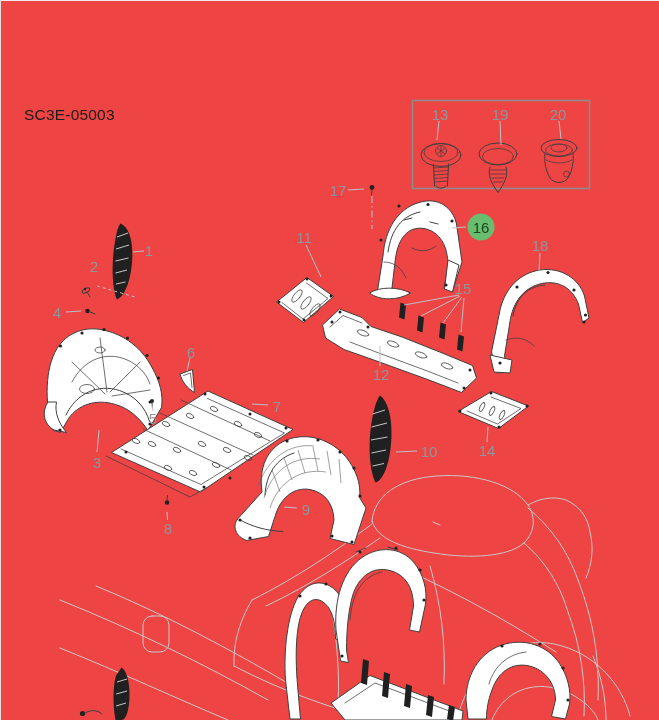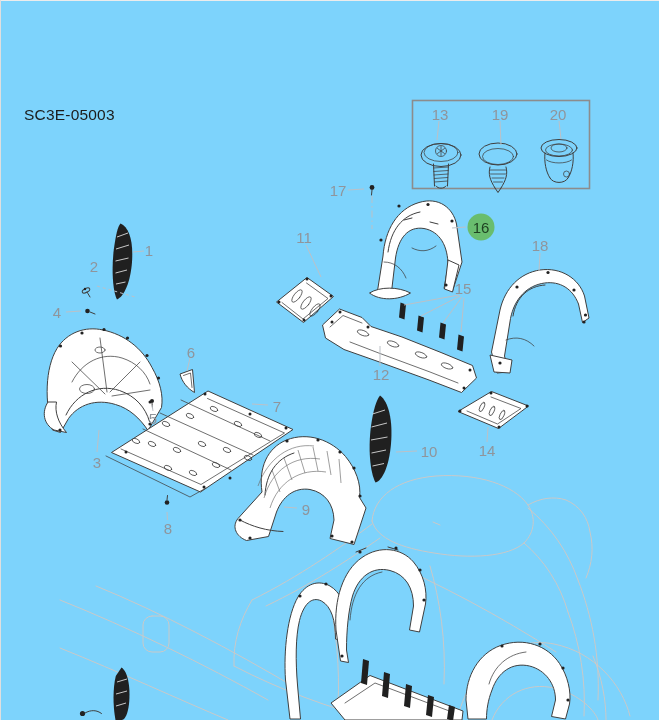--- a/index.html
+++ b/index.html
@@ -1,16 +1,16 @@
 <!DOCTYPE html>
 <html><head>
 <meta charset="utf-8">
 <style>
   html,body{margin:0;padding:0;background:#fff;}
-  .stage{position:relative;width:659px;height:720px;background:#7dd3fc;overflow:hidden;
+  .stage{position:relative;width:659px;height:720px;background:#ef4444;overflow:hidden;
          font-family:"Liberation Sans",sans-serif;}
   .edge-left{position:absolute;left:0;top:0;width:1px;height:100%;background:#dfdfdf;}
   .edge-top{position:absolute;left:0;top:0;width:100%;height:1px;background:#ececec;}
   .title{position:absolute;left:24px;top:106px;font-size:15.5px;color:#1c1c1c;letter-spacing:.2px;}
   svg{position:absolute;left:0;top:0;font-family:"Liberation Sans",sans-serif;}
   .pl{fill:none;stroke:#3f3f3f;stroke-width:1;stroke-linecap:round;stroke-linejoin:round;}
   .plf{fill:#ffffff;stroke:#3f3f3f;stroke-width:1;stroke-linejoin:round;}
   .thin{stroke-width:.75;}
   .dk{fill:#202020;stroke:none;}
   .dot{fill:#222;stroke:none;}

